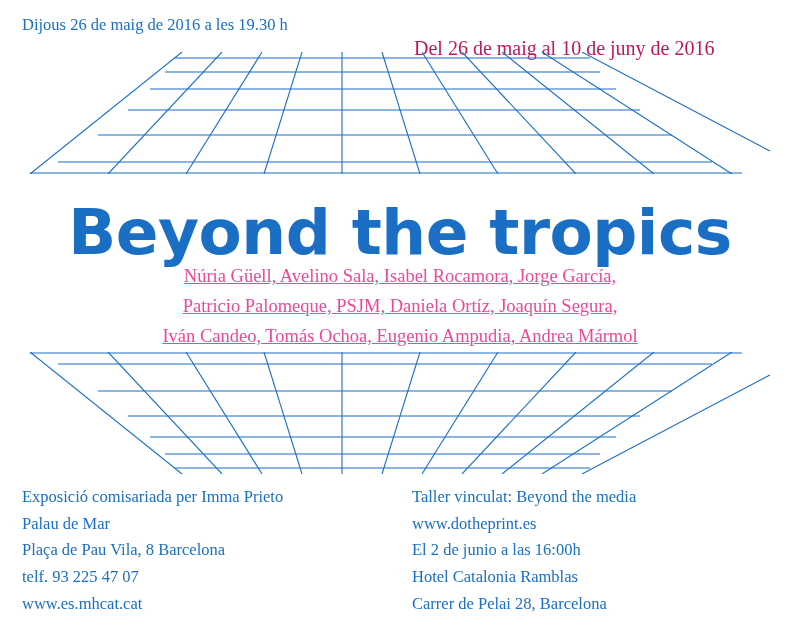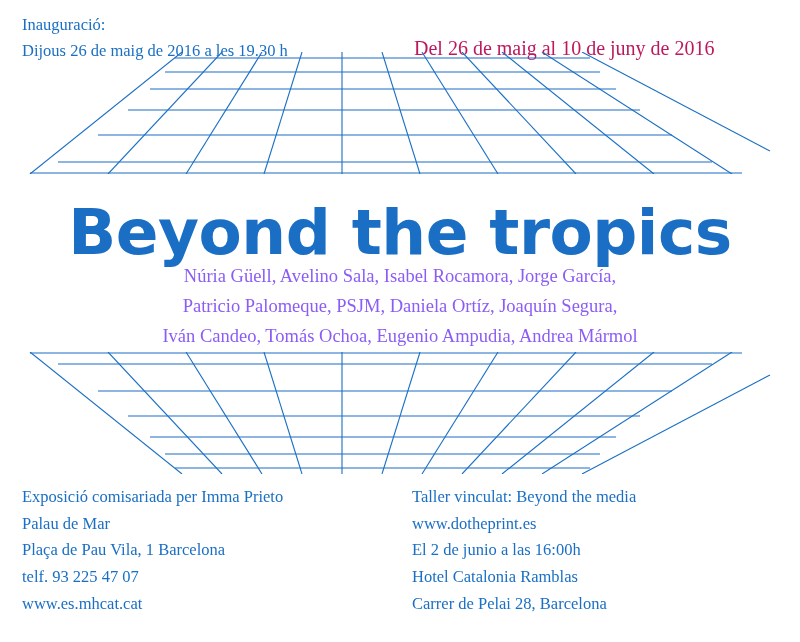--- a/index.html
+++ b/index.html
@@ -75,21 +75,22 @@
 
   
   .artists {
     position: absolute;
     left: 0;
     top: 262px;
     width: 800px;
     text-align: center;
     font-size: 18.5px;
     line-height: 1.62;
-    color: #8b5cf6;
+    color: #ec4899;
+    text-decoration: underline;
   }
   .artists div { white-space: nowrap; }
 
   
   .footer-left {
     position: absolute;
     left: 22px;
     top: 484px;
     font-size: 16.5px;
     line-height: 1.62;
@@ -106,21 +107,20 @@
     white-space: nowrap;
   }
   .footer-left div, .footer-right div { white-space: nowrap; }
 </style>
 </head>
 <body>
 
 <div class="poster">
 
   <div class="header-left">
-    <div>Inauguració:</div>
     <div>Dijous 26 de maig de 2016 a les 19.30 h</div>
   </div>
 
   <div class="header-right">Del 26 de maig al 10 de juny de 2016</div>
 
   <svg class="grid-top" viewBox="0 0 800 122" preserveAspectRatio="none">
     <g stroke="#1a6fc4" stroke-width="1.1" fill="none">
       <line x1="182" y1="0" x2="30" y2="122"></line>
       <line x1="222" y1="0" x2="108" y2="122"></line>
       <line x1="262" y1="0" x2="186" y2="122"></line>
@@ -171,21 +171,21 @@
       <line x1="128" y1="64" x2="640" y2="64"></line>
       <line x1="150" y1="85" x2="616" y2="85"></line>
       <line x1="165" y1="102" x2="600" y2="102"></line>
       <line x1="175" y1="116" x2="590" y2="116"></line>
     </g>
   </svg>
 
   <div class="footer-left">
     <div>Exposició comisariada per Imma Prieto</div>
     <div>Palau de Mar</div>
-    <div>Plaça de Pau Vila, 1 Barcelona</div>
+    <div>Plaça de Pau Vila, 8 Barcelona</div>
     <div>telf. 93 225 47 07</div>
     <div>www.es.mhcat.cat</div>
   </div>
 
   <div class="footer-right">
     <div>Taller vinculat: Beyond the media</div>
     <div>www.dotheprint.es</div>
     <div>El 2 de junio a las 16:00h</div>
     <div>Hotel Catalonia Ramblas</div>
     <div>Carrer de Pelai 28, Barcelona</div>

